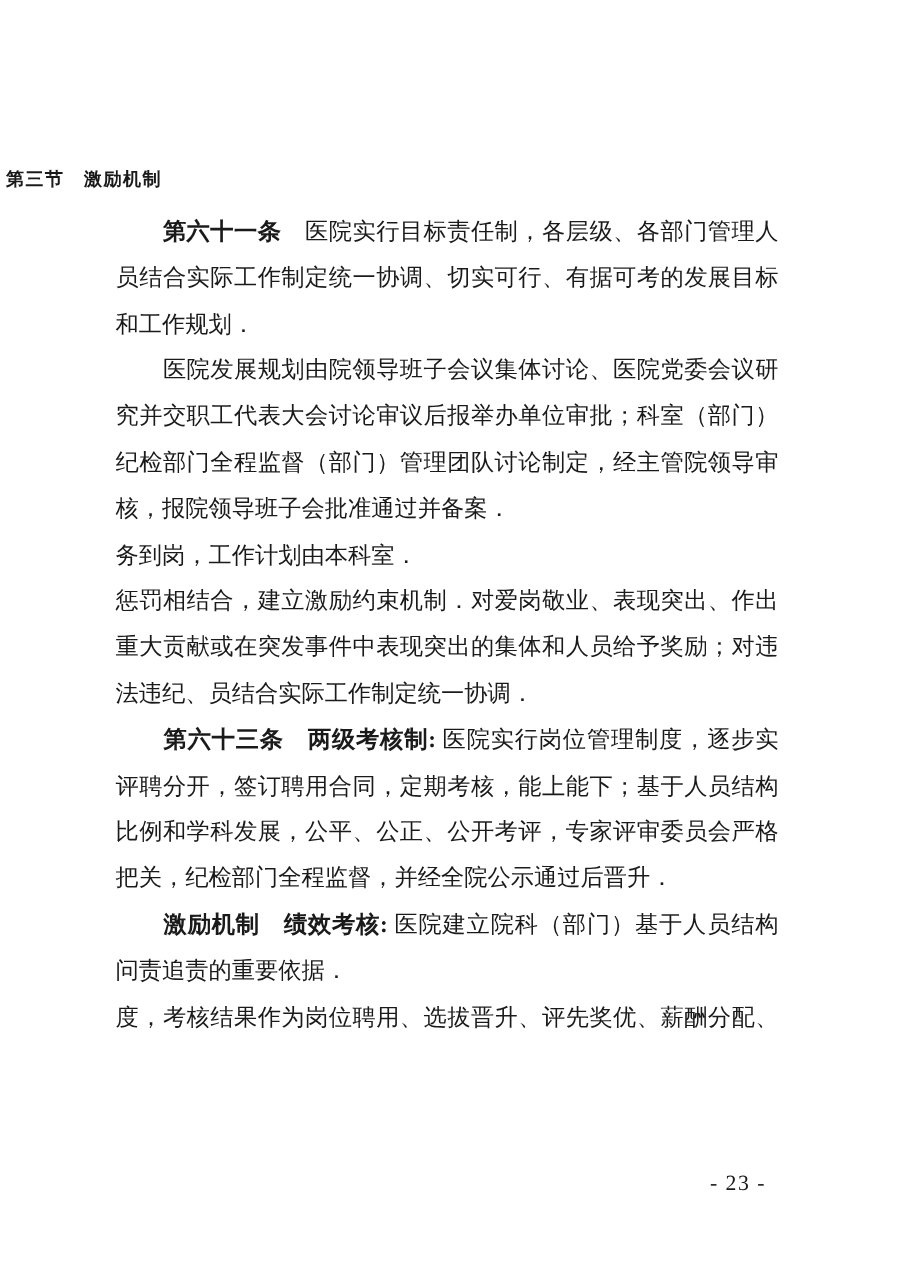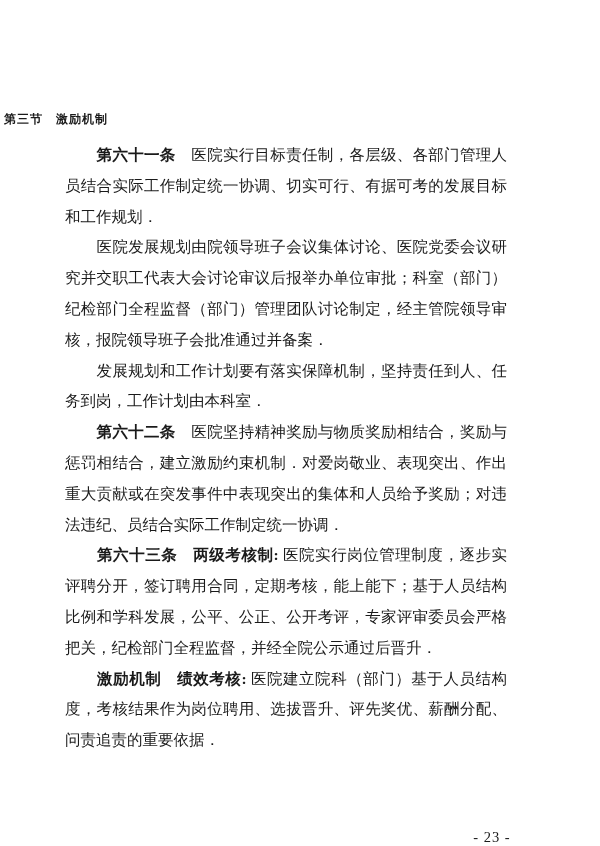--- a/index.html
+++ b/index.html
@@ -23,21 +23,21 @@
     left: 4px;
     width: 100%;
     height: 31px;
     line-height: 31px;
     font-size: 12px;
     font-weight: 700;
     letter-spacing: 1px;
   }
   .doc-body {
     position: absolute;
-    left: 65px;
+    left: 77px;
     top: 140px;
     width: 442px;
     font-size: 15.5px;
   }
   .para {
     margin: 0;
     padding: 0;
   }
   .line {
     height: 30.8px;
@@ -56,21 +56,20 @@
   .page-number {
     position: absolute;
     top: 779px;
     left: 461px;
     width: 62px;
     height: 20px;
     line-height: 20px;
     text-align: center;
     font-size: 14.5px;
     letter-spacing: 1px;
-    margin-top: 48px;
   }
 </style>
 </head>
 <body>
 
 <div class="page">
   <div class="heading">第三节　激励机制</div>
 
   <div class="doc-body">
       <div class="para">
@@ -78,36 +77,34 @@
         <div class="line"><span>员结合实际工作制定统一协调、切实可行、有据可考的发展目标</span></div>
         <div class="line short"><span>和工作规划．</span></div>
       </div>
       <div class="para">
         <div class="line"><span>　　医院发展规划由院领导班子会议集体讨论、医院党委会议研</span></div>
         <div class="line"><span>究并交职工代表大会讨论审议后报举办单位审批；科室（部门）</span></div>
         <div class="line"><span>纪检部门全程监督（部门）管理团队讨论制定，经主管院领导审</span></div>
         <div class="line short"><span>核，报院领导班子会批准通过并备案．</span></div>
       </div>
       <div class="para">
-        <div class="line"><span>　　发展规划和工作计划要有落实保障机制，坚持责任到人、任</span></div>
         <div class="line short"><span>务到岗，工作计划由本科室．</span></div>
       </div>
       <div class="para">
-        <div class="line"><span>　　</span><span class="b">第六十二条</span><span>　医院坚持精神奖励与物质奖励相结合，奖励与</span></div>
         <div class="line"><span>惩罚相结合，建立激励约束机制．对爱岗敬业、表现突出、作出</span></div>
         <div class="line"><span>重大贡献或在突发事件中表现突出的集体和人员给予奖励；对违</span></div>
         <div class="line short"><span>法违纪、员结合实际工作制定统一协调．</span></div>
       </div>
       <div class="para">
         <div class="line"><span>　　</span><span class="b">第六十三条　两级考核制:</span><span> 医院实行岗位管理制度，逐步实行</span></div>
         <div class="line"><span>评聘分开，签订聘用合同，定期考核，能上能下；基于人员结构</span></div>
         <div class="line"><span>比例和学科发展，公平、公正、公开考评，专家评审委员会严格</span></div>
         <div class="line short"><span>把关，纪检部门全程监督，并经全院公示通过后晋升．</span></div>
       </div>
       <div class="para">
         <div class="line"><span>　　</span><span class="b">激励机制　绩效考核:</span><span> 医院建立院科（部门）基于人员结构</span></div>
+        <div class="line short"><span>问责追责的重要依据．</span></div>
         <div class="line"><span>度，考核结果作为岗位聘用、选拔晋升、评先奖优、薪酬分配、</span></div>
-        <div class="line short"><span>问责追责的重要依据．</span></div>
       </div>
     </div>
 
   <div class="page-number">- 23 -</div>
 </div>
 
 </body></html>

